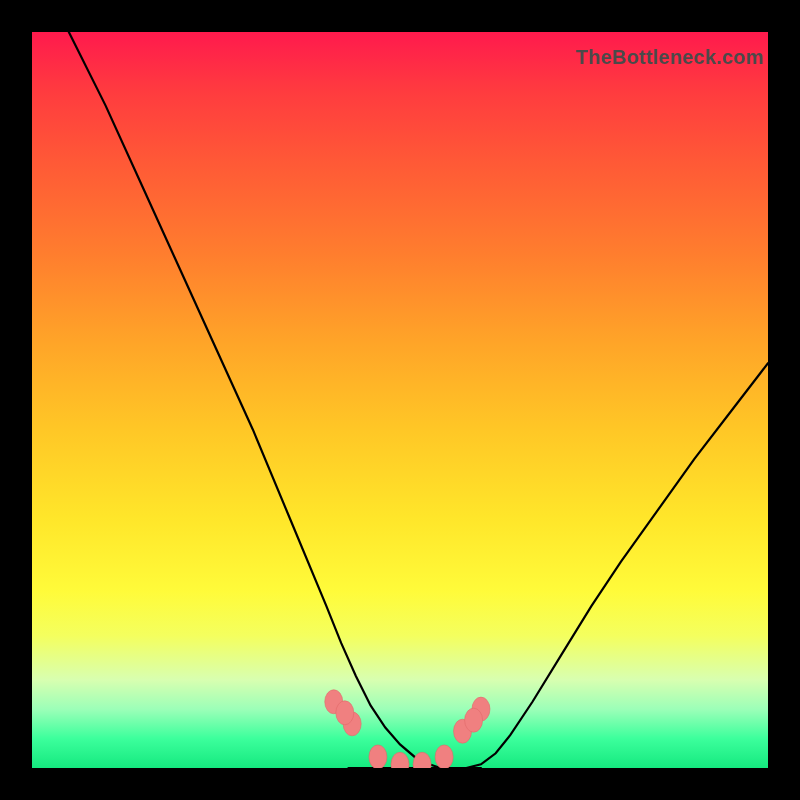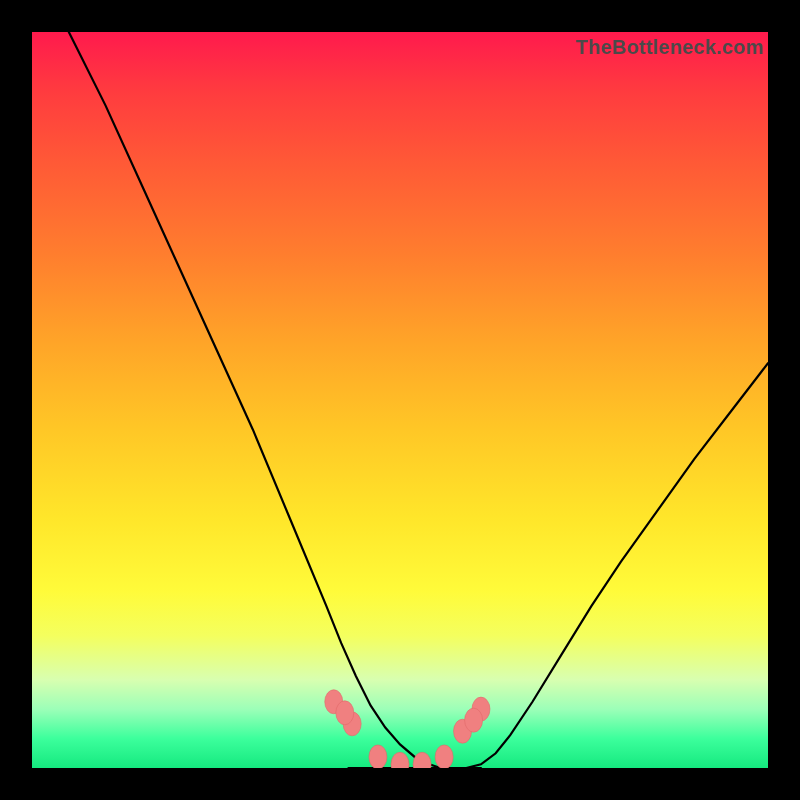--- a/index.html
+++ b/index.html
@@ -36,21 +36,21 @@
       #f4ff5e 82%,
       #d8ffb0 88%,
       #9cffb8 92%,
       #3cff9c 96%,
       #15e97f 100%
     );
     overflow: hidden;
   }
   .watermark {
     position: absolute;
-    top: 36px;
+    top: 46px;
     right: 36px;
     color: #4a4a4a;
     font-size: 20px;
     font-weight: 600;
     letter-spacing: 0.2px;
     pointer-events: none;
     user-select: none;
   }
   svg.curve {
     position: absolute;

